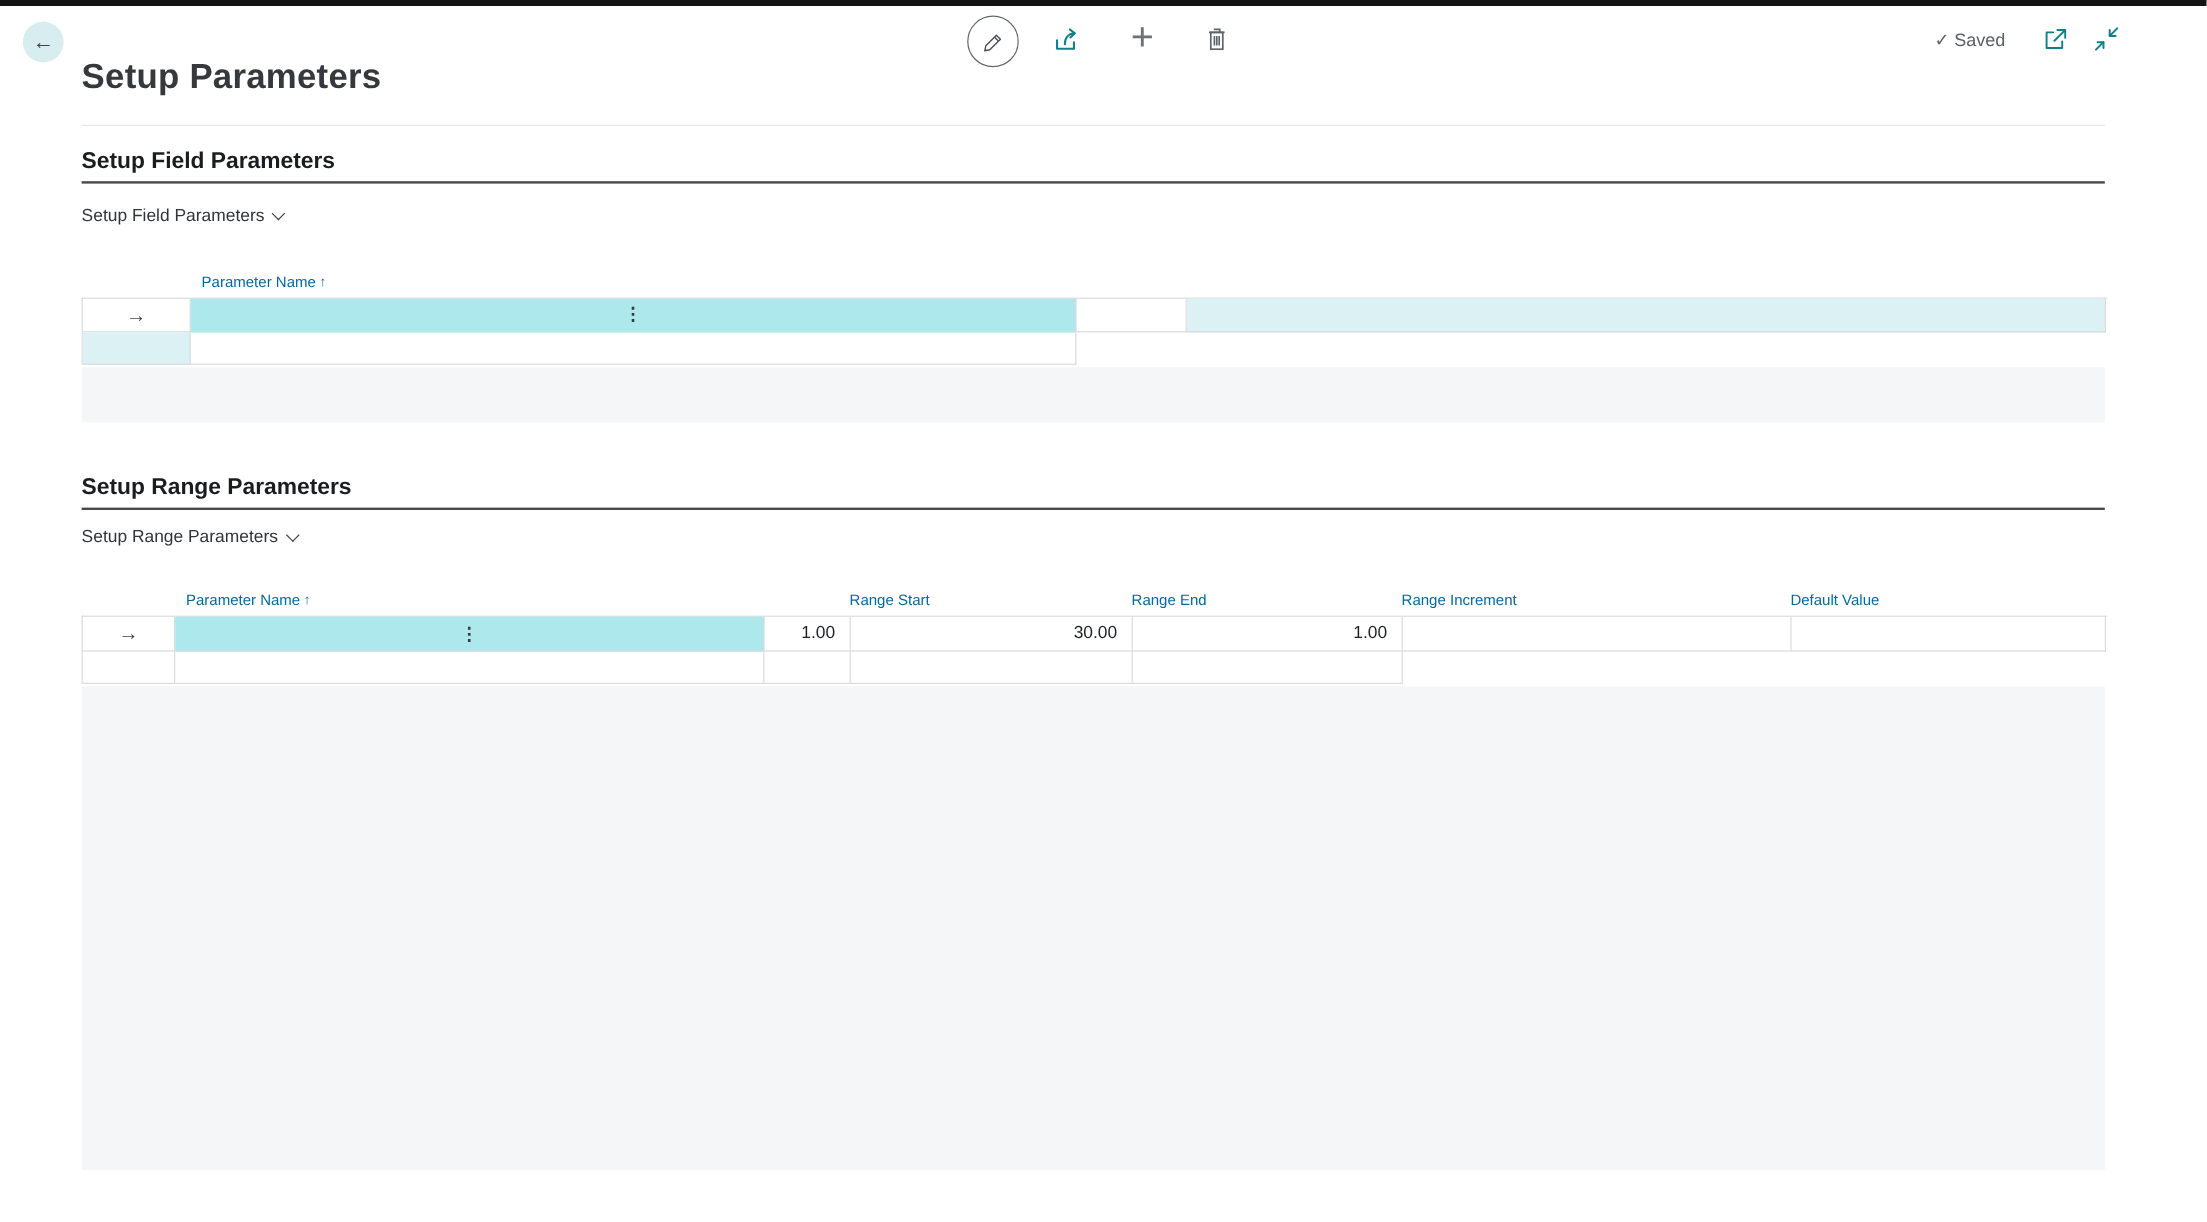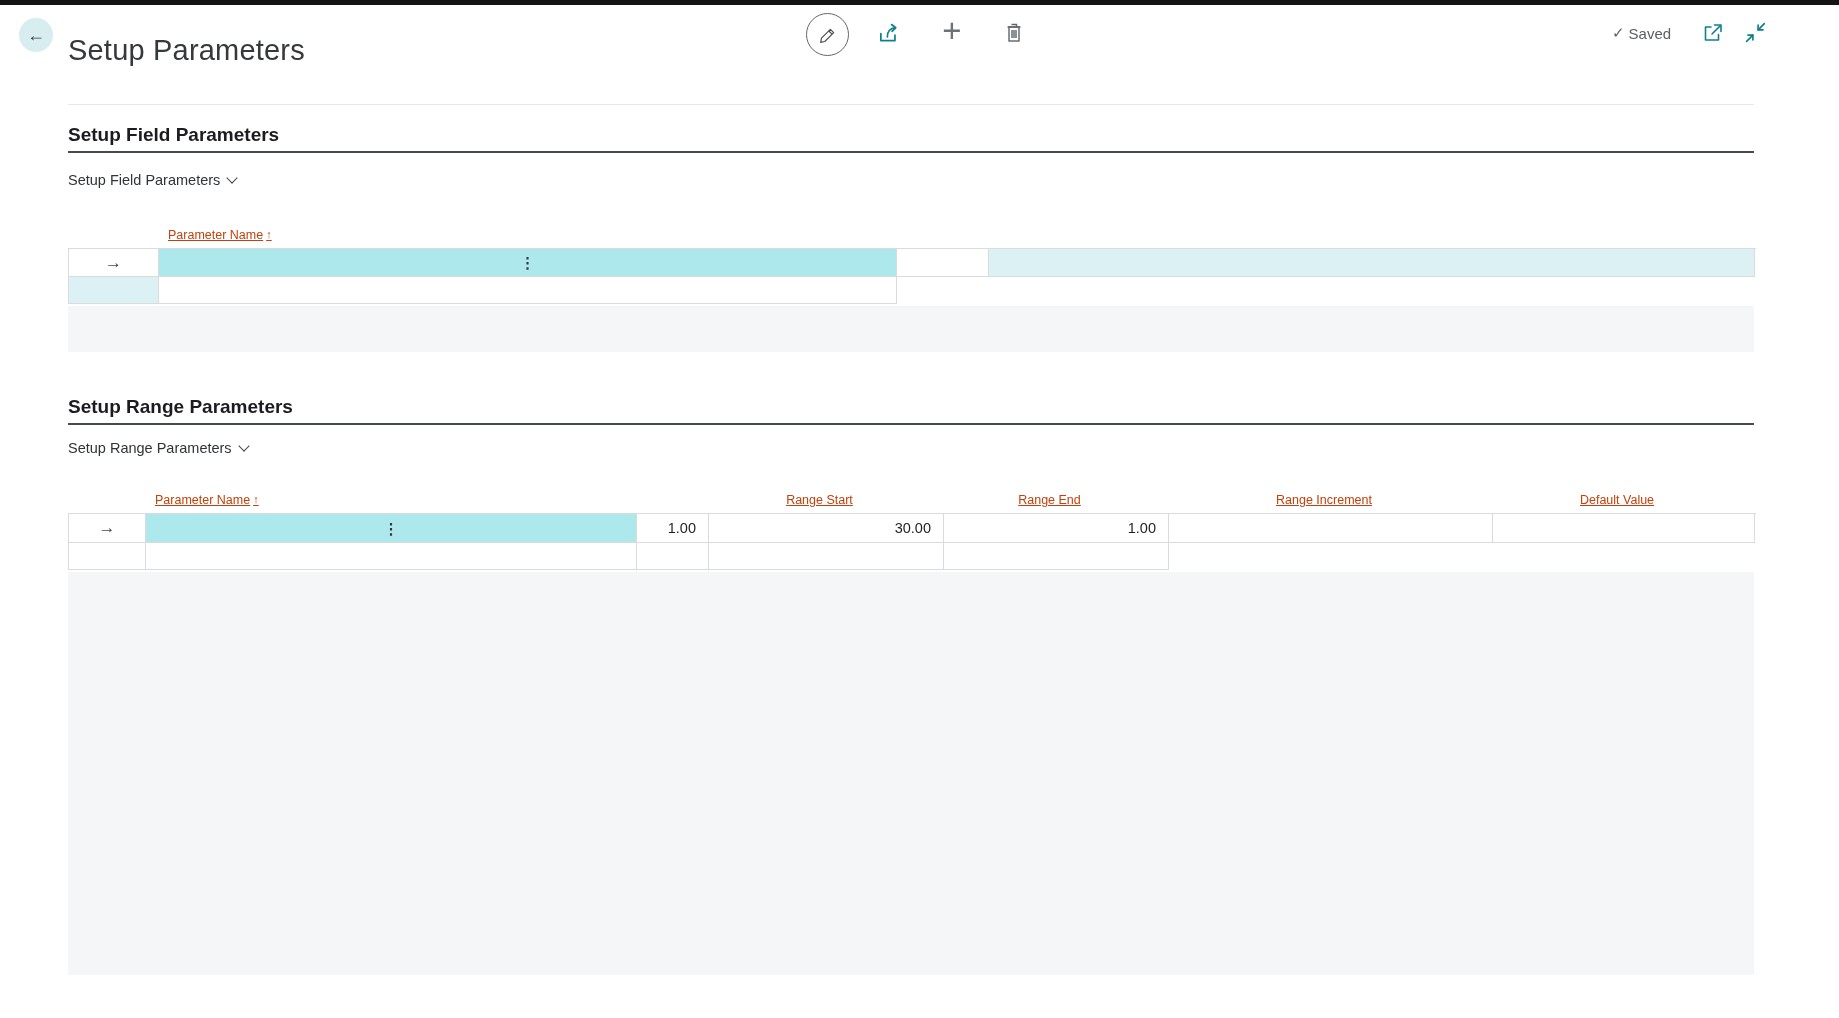--- a/index.html
+++ b/index.html
@@ -18,37 +18,37 @@
   .edit-btn{left:806px;top:13px;width:41px;height:41px;border:1px solid #63676b;border-radius:50%;}
   .share-btn{left:875px;top:19px;width:28px;height:28px;}
   .plus-btn{left:936px;top:10px;width:32px;height:42px;font-size:33px;font-weight:300;color:#6d7276;}
   .trash-btn{left:1000px;top:18px;width:28px;height:30px;}
   .saved{left:1612px;top:24px;display:flex;align-items:center;font-size:15px;color:#5a5f63;}
   .saved .chk{font-size:15px;color:#5d6266;margin-right:4px;}
   .popout-btn{left:1700px;top:20px;width:26px;height:26px;}
   .collapse-btn{left:1742px;top:19px;width:27px;height:27px;}
 
   
-  .page-title{left:68px;top:34px;font-size:29px;font-weight:400;color:#36393c;letter-spacing:.2px;}
+  .page-title{left:68px;top:48px;font-size:29px;font-weight:700;color:#36393c;letter-spacing:.2px;}
   .hr-light{left:68px;top:104px;width:1686px;height:1px;background:#e7e8e9;}
 
   
   .sec-title{left:68px;font-size:19px;font-weight:700;color:#1a1c1f;}
   .sec-rule{left:68px;width:1686px;height:2px;background:#46494d;}
   .dropdown{left:68px;display:flex;align-items:center;font-size:14.5px;color:#303438;cursor:pointer;}
   .chev{display:inline-block;width:7px;height:7px;border-right:1.4px solid #43474b;
     border-bottom:1.4px solid #43474b;transform:rotate(45deg);margin-left:8px;margin-top:-4px;}
 
   
   .thead,.tgrid{left:68px;width:1687px;display:grid;}
   .t1-cols{grid-template-columns:90px 738px 92px 766px;}
   .t2-cols{grid-template-columns:77px 491px 72px 235px 225px 324px 262px;}
-  .thead{font-size:12.5px;color:#c2410c;align-items:end;text-decoration:underline;}
+  .thead{font-size:12.5px;color:#0369a1;align-items:end;}
   .thead .h{padding:0 0 6px 10px;white-space:nowrap;}
-  .thead .h.num{text-align:center;padding:0 12px 6px 0;}
+  .thead .h.num{text-align:left;padding:0 12px 6px 0;}
   .sort{font-size:11px;margin-left:3px;position:relative;top:-1px;}
   .tgrid{border-top:1px solid #d9dbdd;border-left:1px solid #d9dbdd;background:#fff;}
   .cell{border-right:1px solid #d9dbdd;border-bottom:1px solid #d9dbdd;
     display:flex;align-items:center;font-size:14.5px;color:#1e2124;overflow:hidden;white-space:nowrap;}
   .cell.sel{justify-content:center;font-size:17px;color:#43474b;}
   .cell.txt{padding-left:10px;}
   .cell.num{justify-content:flex-end;padding-right:12px;text-align:center;}
   .cell.assist{justify-content:center;}
   .assist-active{background:#ade8ec;}
   .rowsel{background:#dcf1f4;}

